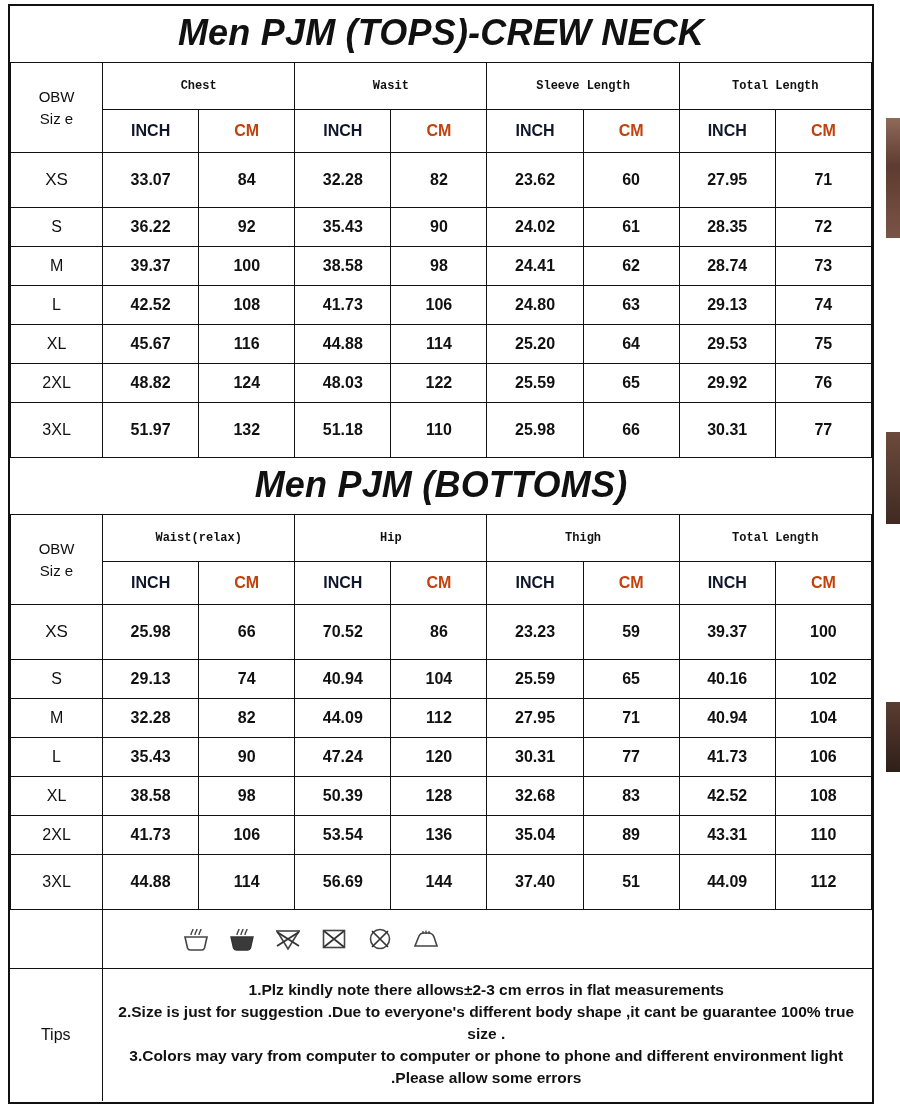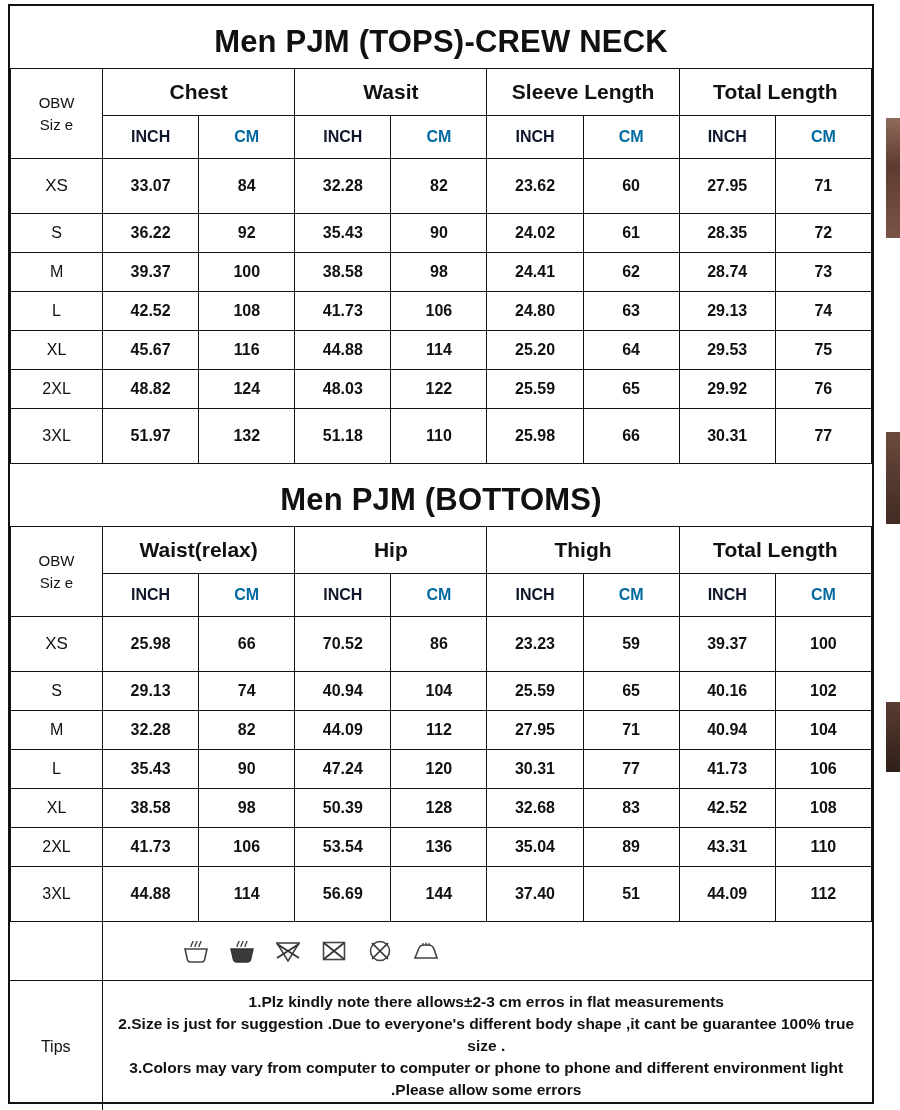--- a/index.html
+++ b/index.html
@@ -71,46 +71,48 @@
     width: 100%;
     table-layout: fixed;
   }
   table.sz td, table.sz th {
     border: 1px solid #111;
     text-align: center;
     vertical-align: middle;
     color: #111;
   }
   .title-cell {
-    font-size: 31px;
+    font-size: 36px;
     font-weight: bold;
     letter-spacing: .2px;
-    padding: 18px 0 8px;
+    padding: 6px 0 8px;
     border-left: 0 !important;
     border-right: 0 !important;
     border-top: 0 !important;
+    font-style: italic;
   }
   .grp {
-    font-size: 21px;
+    font-size: 12px;
     font-weight: bold;
     height: 44px;
+    font-family: Liberation Mono, monospace;
   }
   .obw {
     font-size: 15px;
     font-weight: normal;
     line-height: 1.45;
     width: 92px;
   }
   .unit {
     font-size: 16px;
     font-weight: bold;
     height: 40px;
   }
   .unit.inch { color: #0f172a; }
-  .unit.cm { color: #0369a1; }
+  .unit.cm { color: #c2410c; }
   .szname {
     font-size: 16px;
     font-weight: normal;
     height: 36px;
   }
   .szname.big {
     font-size: 17px;
     height: 52px;
   }
   .v-in {

